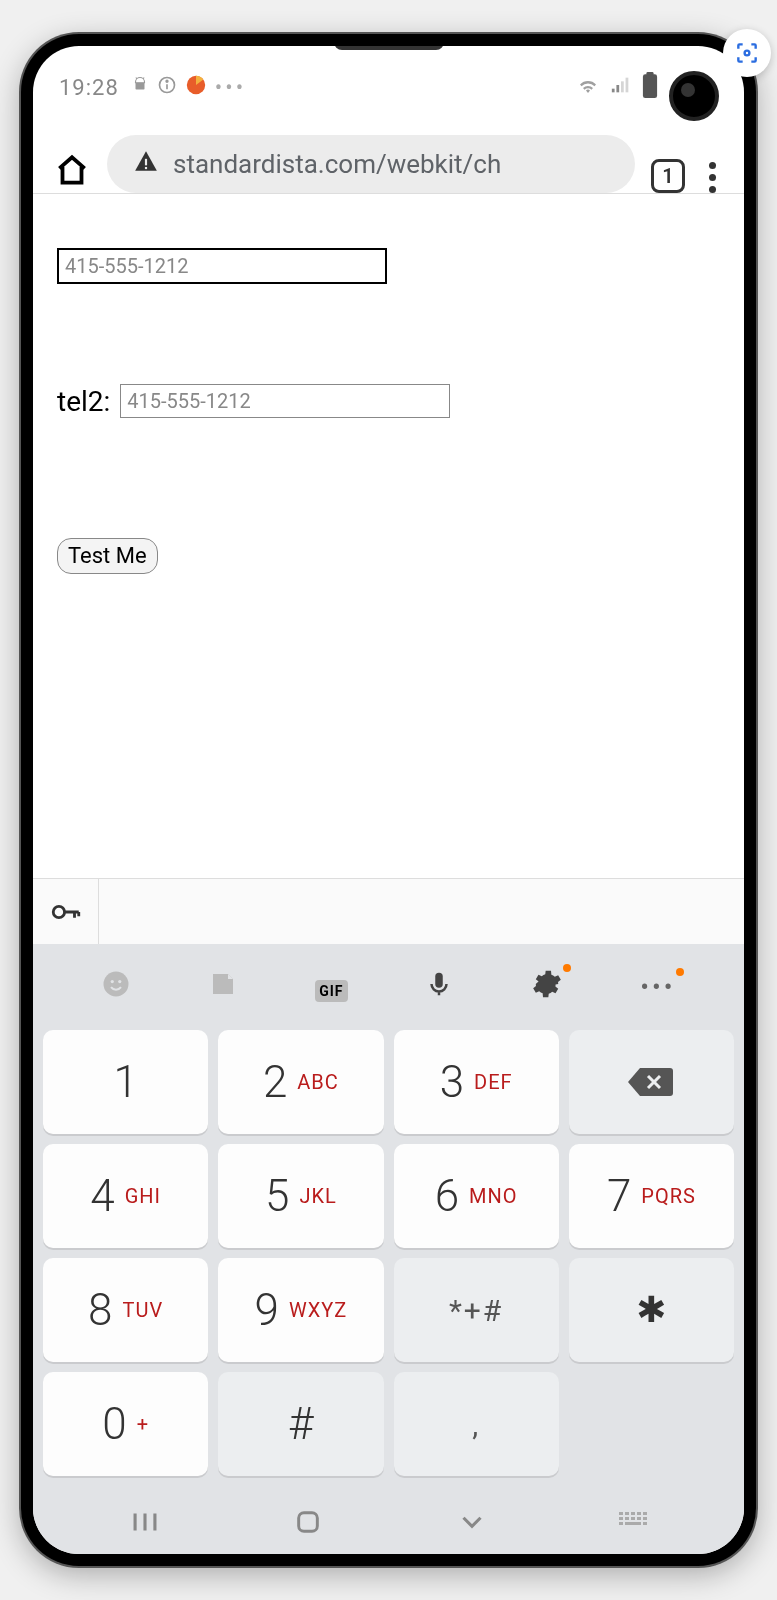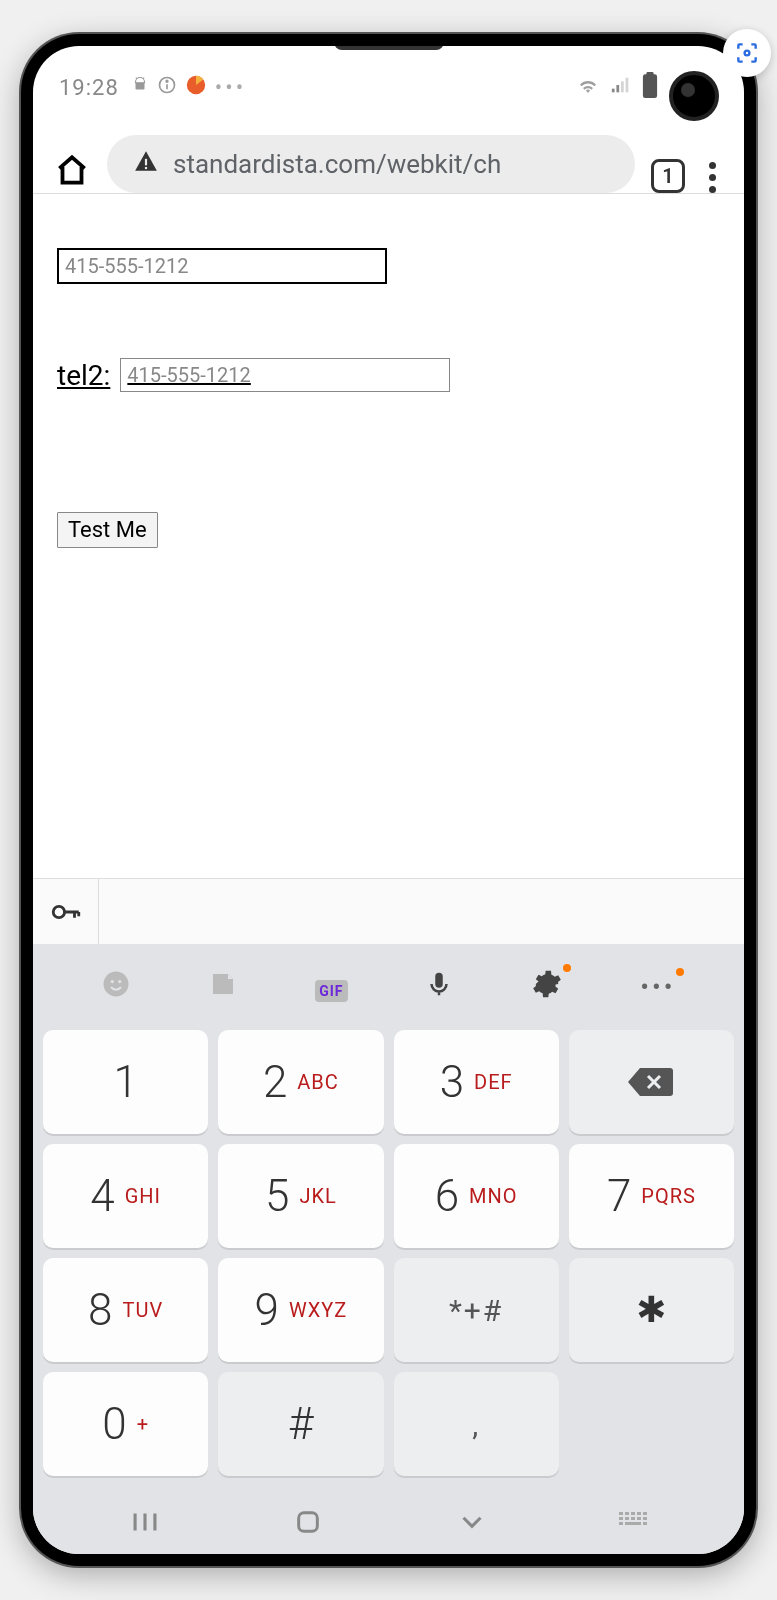--- a/index.html
+++ b/index.html
@@ -20,32 +20,32 @@
     .urlbar { height:80px; display:flex; align-items:flex-end; padding:0 20px; gap:16px; border-bottom:1px solid #ddd; }
     .home-icon svg{width:38px;height:38px;}
     .url-pill { flex:1; background:#ececec; border-radius:40px; height:58px; display:flex; align-items:center; padding:0 26px; gap:14px; color:#5f6368; font-size:26px; overflow:hidden; white-space:nowrap;}
     .tabsquare{width:34px;height:34px;border:3px solid #333;border-radius:8px;display:flex;align-items:center;justify-content:center;font-size:20px;font-weight:600;color:#333;}
     .menu-dots{display:flex;flex-direction:column;gap:5px;padding:0 8px;}
     .menu-dots span{width:7px;height:7px;background:#333;border-radius:50%;}
     
     .content { padding:48px 24px 0 24px; flex:1; font-family:Georgia, "Times New Roman", serif; color:#000; }
     .fld-label{font-size:28px;}
     .fld1{border:2.5px solid #000; width:330px; height:36px; padding:0 6px; font-size:20px; color:#888; font-family:Arial,sans-serif; margin-top:6px; display:flex; align-items:center;}
-    .row2{display:flex; align-items:center; gap:10px; margin-top:74px;text-decoration:underline;}
+    .row2{display:flex; align-items:center; gap:10px; margin-top:100px;}
     .fld2{border:1px solid #888; width:330px; height:34px; padding:0 6px; font-size:20px; color:#888; font-family:Arial,sans-serif; display:flex; align-items:center;}
-    .testbtn{margin-top:120px; border:1px solid #888; background:#f4f4f4; padding:4px 10px; font-size:22px; font-family:Arial,sans-serif; display:inline-block; border-radius:1px;}
+    .testbtn{margin-top:120px; border:1px solid #888; background:#f4f4f4; padding:4px 10px; font-size:22px; font-family:Arial,sans-serif; display:inline-block; border-radius:14px;}
     
     .suggest{height:66px; background:#fafafa; border-top:1px solid #ddd; display:flex; align-items:center;}
     .key-icon{width:66px; height:100%; border-right:1px solid #ddd; display:flex; align-items:center; justify-content:center;}
     
     .kbd{background:#e1e3e6; padding-top:8px;}
     .toolbar{height:70px; display:flex; align-items:center; justify-content:space-around; padding:0 30px;}
     .tb-item{position:relative; color:#888; font-size:26px;}
     .dot-orange::after{content:"";position:absolute;top:-4px;right:-8px;width:8px;height:8px;background:#ff7a00;border-radius:50%;}
-    .gifchip{background:#bbb;color:#6d28d9;font-size:14px;font-weight:bold;padding:3px 4px;border-radius:4px;letter-spacing:1px;}
+    .gifchip{background:#bbb;color:#000000;font-size:14px;font-weight:bold;padding:3px 4px;border-radius:4px;letter-spacing:1px;}
     .keys{display:grid;grid-template-columns:repeat(4,1fr); gap:10px; padding:8px 10px 18px 10px;}
     .key{background:#fdfdfd;border-radius:10px;height:104px;display:flex;align-items:center;justify-content:center;gap:10px;box-shadow:0 2px 0 rgba(0,0,0,.1);}
     .key.gray{background:#eceef0;}
     .key .num{font-size:44px;color:#333;font-weight:300;}
     .key .lab{font-size:20px;color:#b91c1c;letter-spacing:1px;}
     .nextlbl{font-size:32px;color:#3b82d6;font-weight:500;}
     .symlbl{font-size:30px;color:#555;letter-spacing:2px;}
     .backsp{display:inline-flex;align-items:center;}
     
     .navbar{height:60px;display:flex;align-items:center;justify-content:space-around;background:#e1e3e6;padding:0 30px;}

